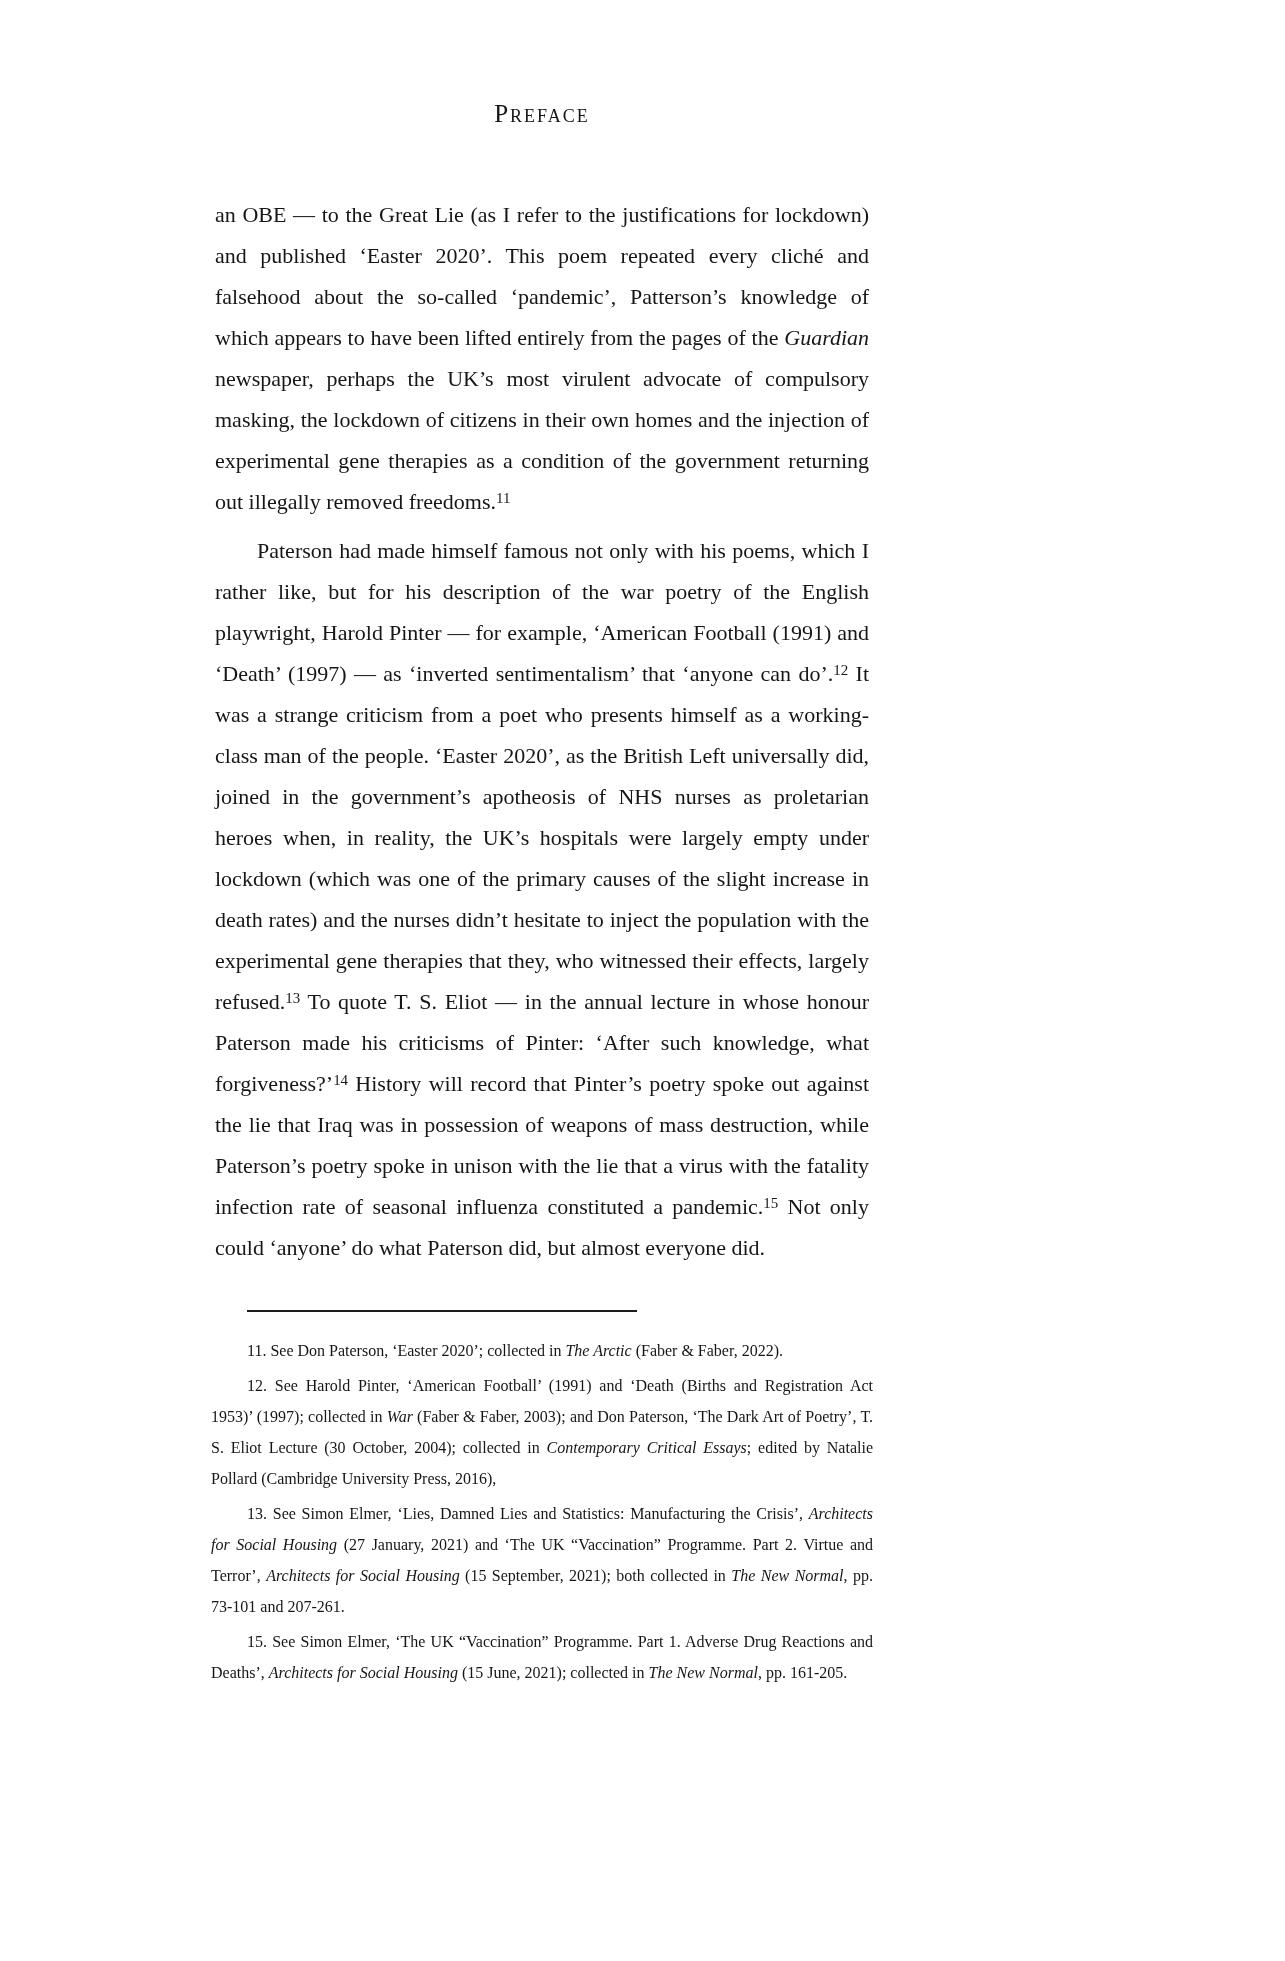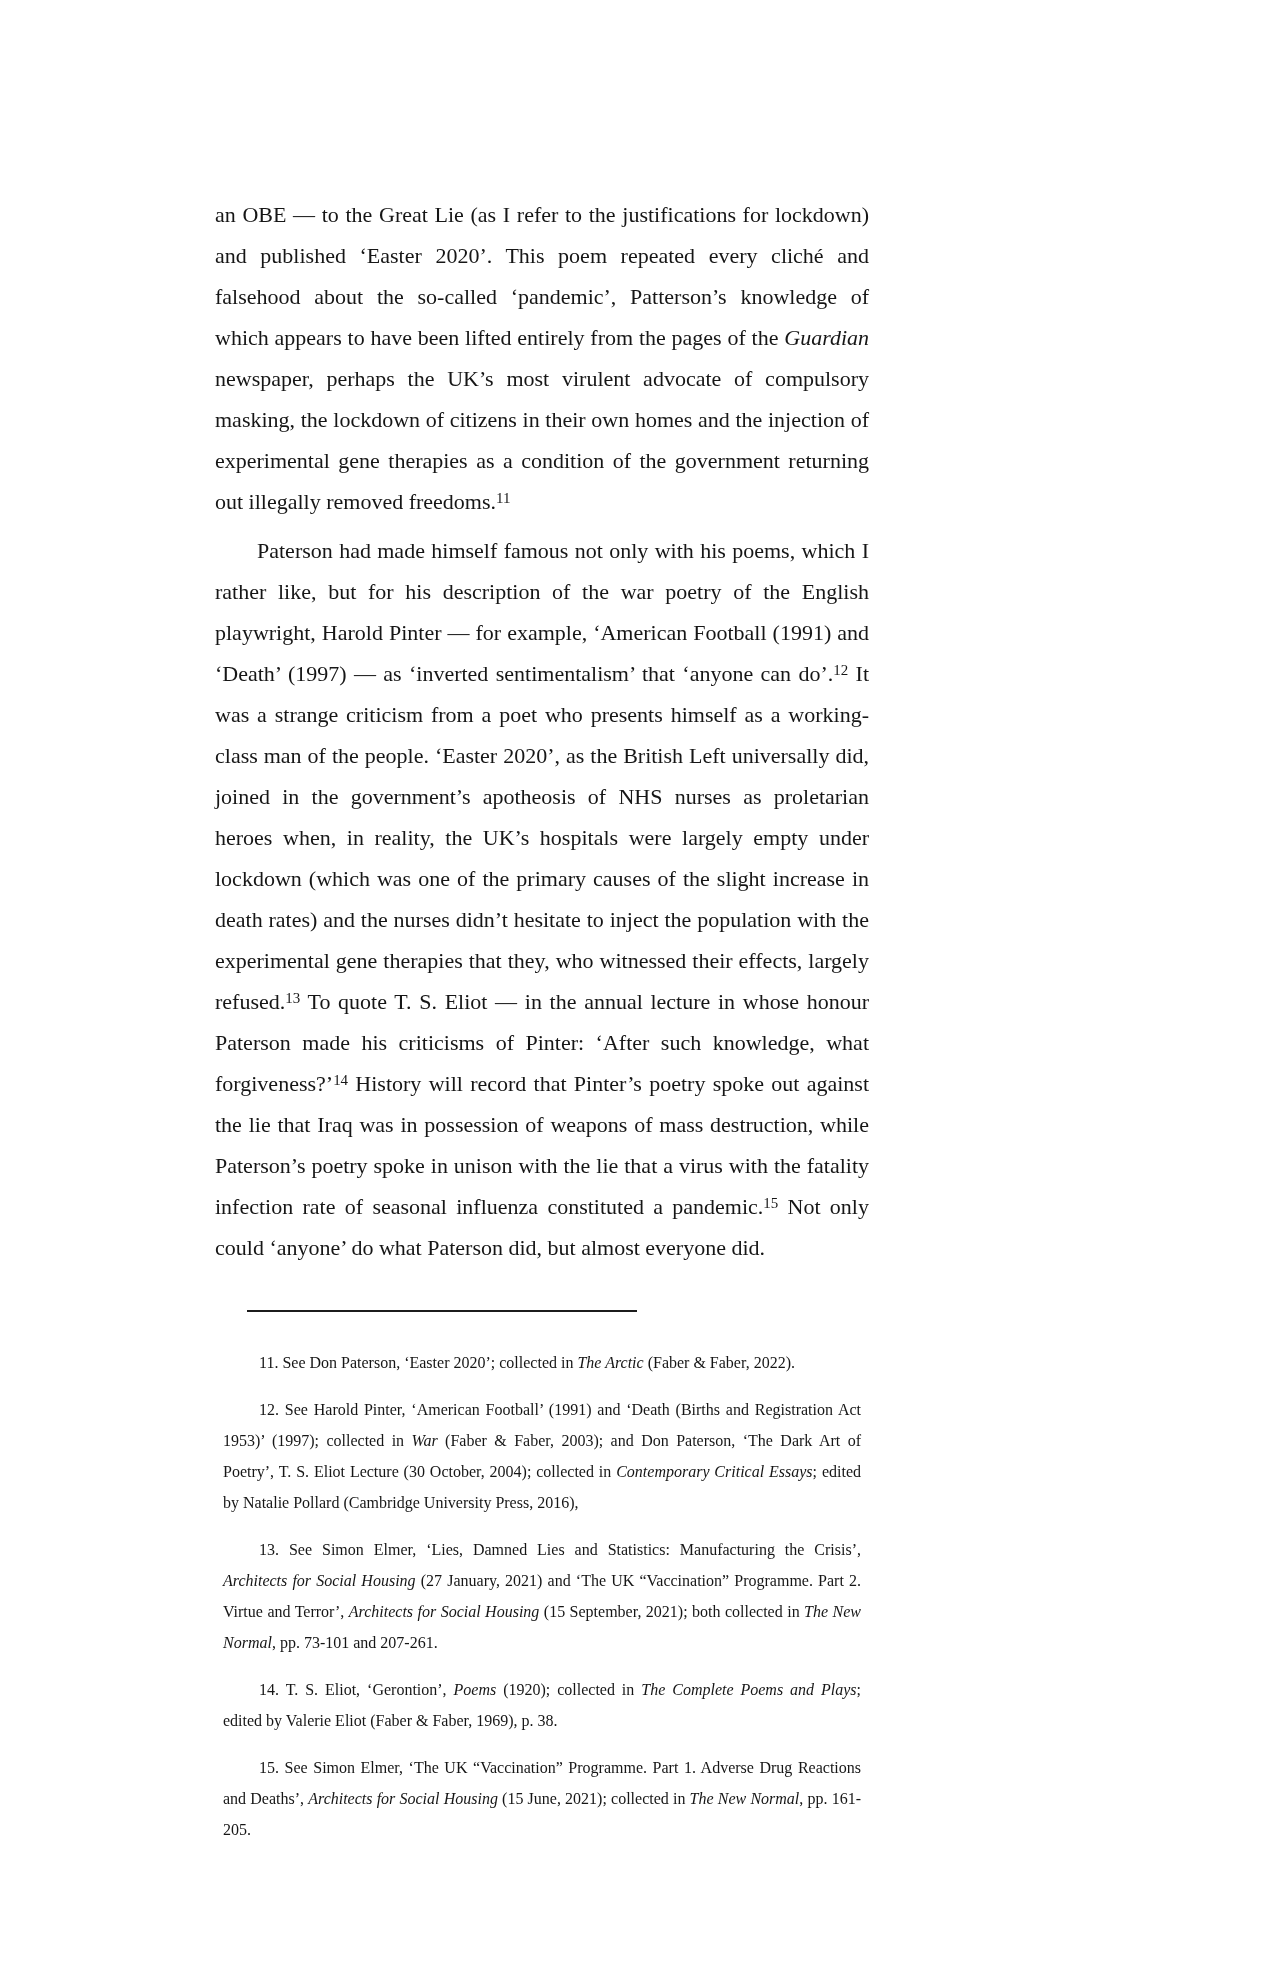--- a/index.html
+++ b/index.html
@@ -36,51 +36,51 @@
     border-top: 2px solid #1c1c1c;
   }
   .footnotes {
     position: absolute;
     top: 1331px; left: 207px; width: 670px;
     font-size: 16px;
     line-height: 31px;
     text-align: justify;
     hyphens: none;
   }
-  .footnote { margin: 16px; padding: 0; text-indent: 36px; }
+  .footnote { margin: 4px; padding: 0; text-indent: 36px; }
   .folio {
     position: absolute;
     top: 1824px; left: 207px; width: 670px;
     text-align: center;
     font-size: 17px;
     letter-spacing: 1.5px;
   }
   .run-italic { font-style: italic; }
   .run-sup {
     font-size: 68%;
     position: relative;
     top: -0.42em;
     line-height: 0;
   }
 </style>
 </head>
 <body>
 
 <div class="page">
 
+  <div class="running-head">Preface</div>
 
   <div class="body-text">
     <p class="para"><span>an OBE — to the Great Lie (as I refer to the justifications for lockdown) and published ‘Easter 2020’. This poem repeated every cliché and falsehood about the so-called ‘pandemic’, Patterson’s knowledge of which appears to have been lifted entirely from the pages of the </span><span class="run-italic">Guardian</span><span> newspaper, perhaps the UK’s most virulent advocate of compulsory masking, the lockdown of citizens in their own homes and the injection of experimental gene therapies as a condition of the government returning out illegally removed freedoms.</span><span class="run-sup">11</span></p>
     <p class="para indent"><span>Paterson had made himself famous not only with his poems, which I rather like, but for his description of the war poetry of the English playwright, Harold Pinter — for example, ‘American Football (1991) and ‘Death’ (1997) — as ‘inverted sentimentalism’ that ‘anyone can do’.</span><span class="run-sup">12</span><span> It was a strange criticism from a poet who presents himself as a working-class man of the people. ‘Easter 2020’, as the British Left universally did, joined in the government’s apotheosis of NHS nurses as proletarian heroes when, in reality, the UK’s hospitals were largely empty under lockdown (which was one of the primary causes of the slight increase in death rates) and the nurses didn’t hesitate to inject the population with the experimental gene therapies that they, who witnessed their effects, largely refused.</span><span class="run-sup">13</span><span> To quote T. S. Eliot — in the annual lecture in whose honour Paterson made his criticisms of Pinter: ‘After such knowledge, what forgiveness?’</span><span class="run-sup">14</span><span> History will record that Pinter’s poetry spoke out against the lie that Iraq was in possession of weapons of mass destruction, while Paterson’s poetry spoke in unison with the lie that a virus with the fatality infection rate of seasonal influenza constituted a pandemic.</span><span class="run-sup">15</span><span> Not only could ‘anyone’ do what Paterson did, but almost everyone did.</span></p>
   </div>
 
   <div class="footnote-rule"></div>
 
   <div class="footnotes">
     <p class="footnote"><span>11. See Don Paterson, ‘Easter 2020’; collected in </span><span class="run-italic">The Arctic</span><span> (Faber &amp; Faber, 2022).</span></p>
     <p class="footnote"><span>12. See Harold Pinter, ‘American Football’ (1991) and ‘Death (Births and Registration Act 1953)’ (1997); collected in </span><span class="run-italic">War</span><span> (Faber &amp; Faber, 2003); and Don Paterson, ‘The Dark Art of Poetry’, T. S. Eliot Lecture (30 October, 2004); collected in </span><span class="run-italic">Contemporary Critical Essays</span><span>; edited by Natalie Pollard (Cambridge University Press, 2016),</span></p>
     <p class="footnote"><span>13. See Simon Elmer, ‘Lies, Damned Lies and Statistics: Manufacturing the Crisis’, </span><span class="run-italic">Architects for Social Housing</span><span> (27 January, 2021) and ‘The UK “Vaccination” Programme. Part 2. Virtue and Terror’, </span><span class="run-italic">Architects for Social Housing</span><span> (15 September, 2021); both collected in </span><span class="run-italic">The New Normal</span><span>, pp. 73-101 and 207-261.</span></p>
-    <p class="footnote"><span>14. T. S. Eliot, ‘Gerontion’, </span><span class="run-italic">Poems</span><span> (1920); collected in </span><span class="run-italic">The Complete Poems and Plays</span><span>; edited by Valerie Eliot (Faber &amp; Faber, 1969), p. 38.</span></p>
     <p class="footnote"><span>15. See Simon Elmer, ‘The UK “Vaccination” Programme. Part 1. Adverse Drug Reactions and Deaths’, </span><span class="run-italic">Architects for Social Housing</span><span> (15 June, 2021); collected in </span><span class="run-italic">The New Normal</span><span>, pp. 161-205.</span></p>
   </div>
 
 
 </div>
 
 </body></html>

